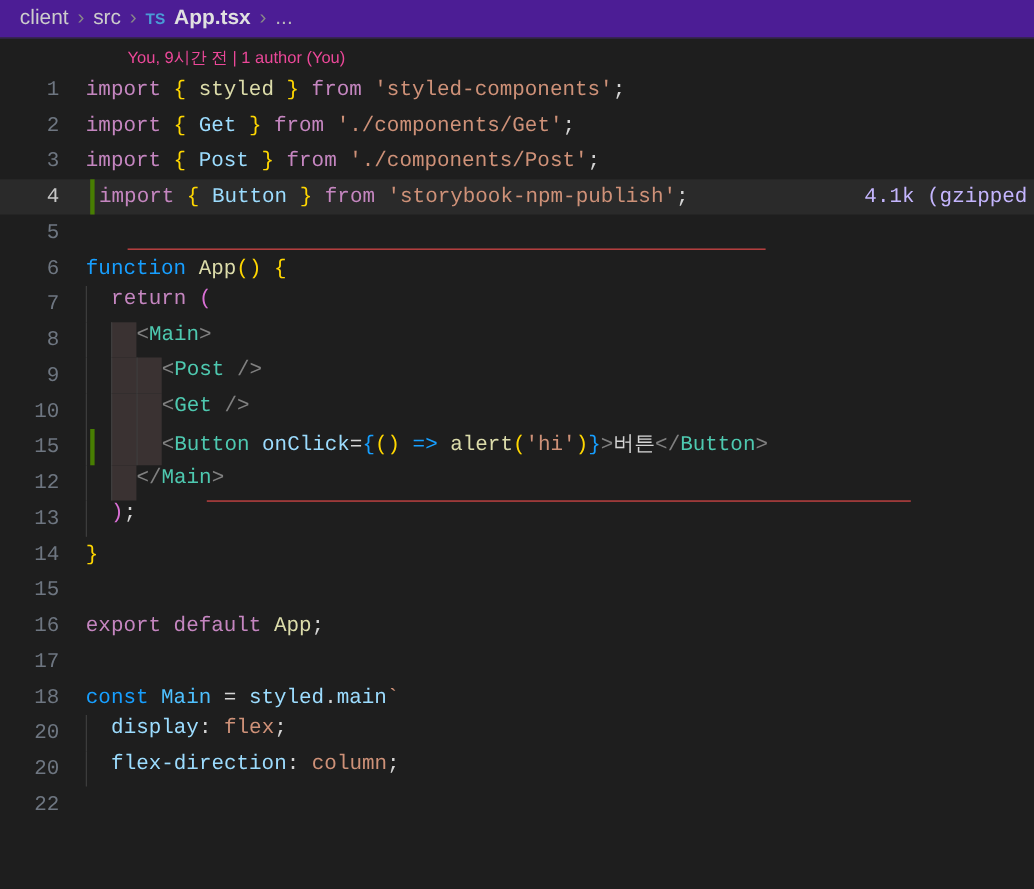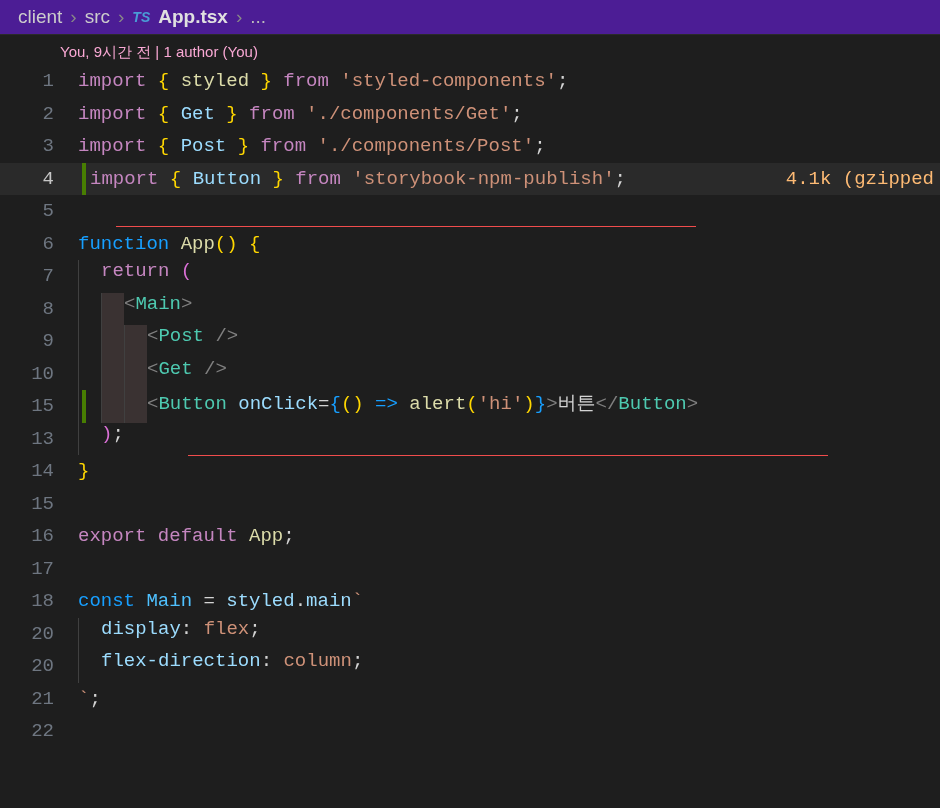--- a/index.html
+++ b/index.html
@@ -21,21 +21,20 @@
     font-size: 19px;
     color: #cccccc;
     background: #4c1d95;
     border-bottom: 1px solid #2a2a2a;
   }
   .breadcrumb .chev { color: #888; }
   .breadcrumb .ts-badge {
     color: #4a9cd6;
     font-weight: 600;
     font-size: 14px;
-    font-style: italic;
   }
   .breadcrumb .file { color: #e0e0e0; font-weight: bold; }
   .breadcrumb .dots { color: #bbb; }
   .gutter {
     width: 78px;
     text-align: right;
     padding-right: 24px;
     color: #6e7681;
     user-select: none;
     flex-shrink: 0;
@@ -57,31 +56,31 @@
   .line.current .gutter { color: #c6c6c6; }
   .gitbar {
     position: absolute;
     left: 82px;
     top: 0;
     bottom: 0;
     width: 4px;
     background: #487e02;
   }
   .codelens {
-    color: #f9a8d4;
+    color: #ec4899;
     font-size: 15px;
     font-family: -apple-system, "Segoe UI", sans-serif;
-    padding-left: 60px;
+    padding-left: 116px;
     height: 26px;
     display: flex;
     align-items: center;
   }
   .code { position: relative; }
   .inlay {
-    color: #fdba74;
+    color: #c4b5fd;
     position: absolute;
     right: 6px;
   }
   .indent-cell {
     display: inline-block;
     width: 23px;
     height: 32.5px;
     border-left: 1px solid #404040;
     vertical-align: top;
   }
@@ -178,20 +177,24 @@
     <div class="gutter">10</div>
     <div class="code"><span class="indent-cell"></span><span class="indent-cell hl"></span><span class="indent-cell hl"></span><span class="tagp">&lt;</span><span class="tag">Get</span><span> </span><span class="tagp">/</span><span class="tagp">&gt;</span></div>
   </div>
 
   <div class="line">
     <div class="gutter">15</div>
     <div class="gitbar"></div>
     <div class="code" style="padding-left:0"><span class="indent-cell"></span><span class="indent-cell hl"></span><span class="indent-cell hl"></span><span class="tagp">&lt;</span><span class="tag">Button</span><span> </span><span class="attr">onClick</span><span class="punc">=</span><span class="brace-b">{</span><span class="brace-y">(</span><span class="brace-y">)</span><span class="brace-b"> =&gt; </span><span class="fn">alert</span><span class="brace-y">(</span><span class="str">'hi'</span><span class="brace-y">)</span><span class="brace-b">}</span><span class="tagp">&gt;</span><span class="punc">버튼</span><span class="tagp">&lt;</span><span class="tagp">/</span><span class="tag">Button</span><span class="tagp">&gt;</span></div>
   </div>
 
+  <div class="line">
+    <div class="gutter">12</div>
+    <div class="code"><span class="indent-cell"></span><span class="indent-cell hl"></span><span class="tagp">&lt;</span><span class="tagp">/</span><span class="tag">Main</span><span class="tagp">&gt;</span></div>
+  </div>
 
   <div class="lint-line" style="left:188px; width:640px; top:420px;"></div>
 
   <div class="line">
     <div class="gutter">13</div>
     <div class="code"><span class="indent-cell"></span><span class="brace-p">)</span><span class="punc">;</span></div>
   </div>
 
   <div class="line">
     <div class="gutter">14</div>
@@ -221,23 +224,19 @@
   <div class="line">
     <div class="gutter">20</div>
     <div class="code"><span class="indent-cell"></span><span class="attr">display</span><span class="punc">:</span><span> </span><span class="str">flex</span><span class="punc">;</span></div>
   </div>
 
   <div class="line">
     <div class="gutter">20</div>
     <div class="code"><span class="indent-cell"></span><span class="attr">flex-direction</span><span class="punc">:</span><span> </span><span class="str">column</span><span class="punc">;</span></div>
   </div>
 
-  <div class="line">
-    <div class="gutter">21</div>
-    <div class="code"><span class="str">`</span><span class="punc">;</span></div>
-  </div>
 
   <div class="line">
     <div class="gutter">22</div>
     <div class="code"></div>
   </div>
 
 </div>
 
 </body></html>

